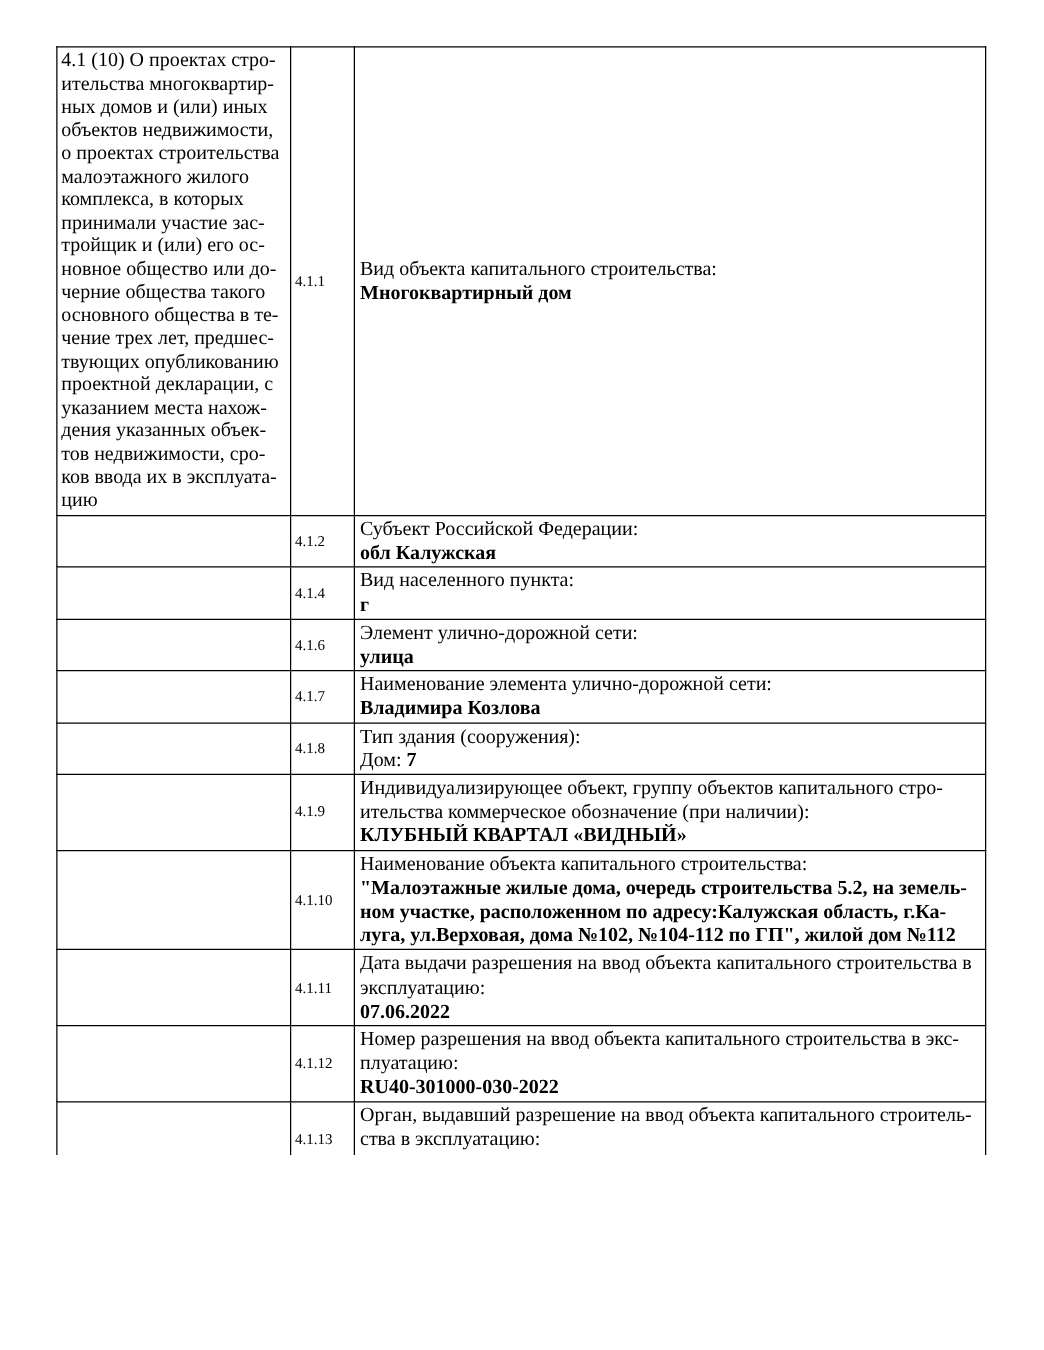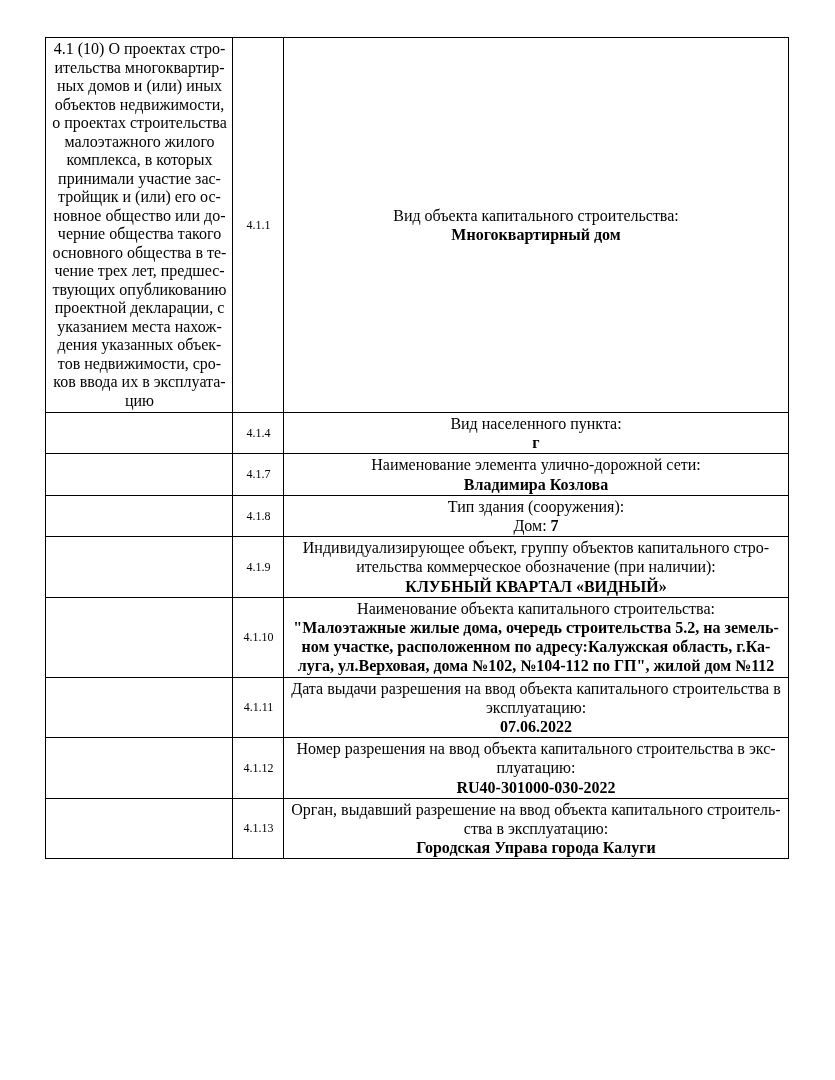--- a/index.html
+++ b/index.html
@@ -18,21 +18,20 @@
     background: var(--bg-color);
     color: var(--text-color);
     font-family: "Liberation Serif", "DejaVu Serif", serif;
   }
   .page {
     position: relative;
     width: 835px;
     height: 924px;
     background: var(--bg-color);
     overflow: hidden;
-    text-align: center;
   }
   table.decl {
     position: absolute;
     left: 45px;
     top: 37px;
     width: 743px;
     border-collapse: collapse;
     table-layout: fixed;
   }
   col.c1 { width: 187px; }
@@ -113,24 +112,44 @@
     <td class="num">4.1.1</td>
     <td class="content">
       <div class="label">Вид объекта капитального строительства:</div>
       <div class="value-line"><span class="vprefix"></span><span class="value">Многоквартирный дом</span></div>
     </td>
   </tr>
         <tr>
     <td class="desc">
       <div class="desc-text"></div>
     </td>
+    <td class="num">4.1.2</td>
+    <td class="content">
+      <div class="label">Субъект Российской Федерации:</div>
+      <div class="value-line"><span class="vprefix"></span><span class="value">обл Калужская</span></div>
+    </td>
+  </tr>
+        <tr>
+    <td class="desc">
+      <div class="desc-text"></div>
+    </td>
     <td class="num">4.1.4</td>
     <td class="content">
       <div class="label">Вид населенного пункта:</div>
       <div class="value-line"><span class="vprefix"></span><span class="value">г</span></div>
+    </td>
+  </tr>
+        <tr>
+    <td class="desc">
+      <div class="desc-text"></div>
+    </td>
+    <td class="num">4.1.6</td>
+    <td class="content">
+      <div class="label">Элемент улично-дорожной сети:</div>
+      <div class="value-line"><span class="vprefix"></span><span class="value">улица</span></div>
     </td>
   </tr>
         <tr>
     <td class="desc">
       <div class="desc-text"></div>
     </td>
     <td class="num">4.1.7</td>
     <td class="content">
       <div class="label">Наименование элемента улично-дорожной сети:</div>
       <div class="value-line"><span class="vprefix"></span><span class="value">Владимира Козлова</span></div>

